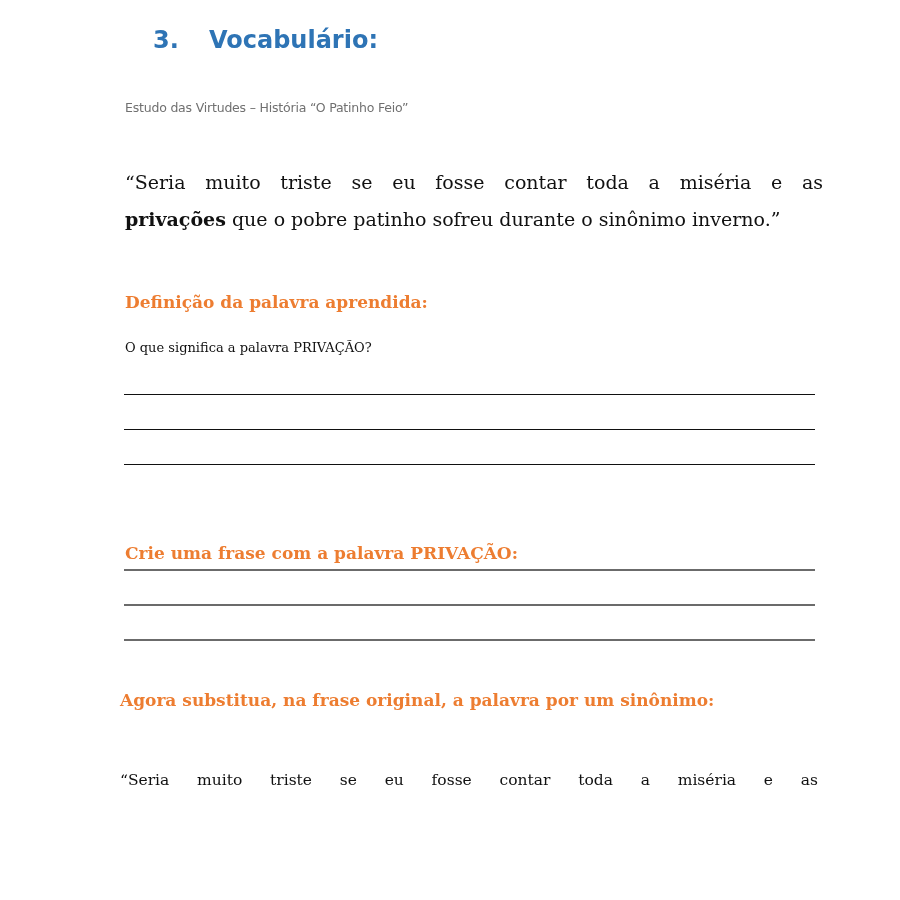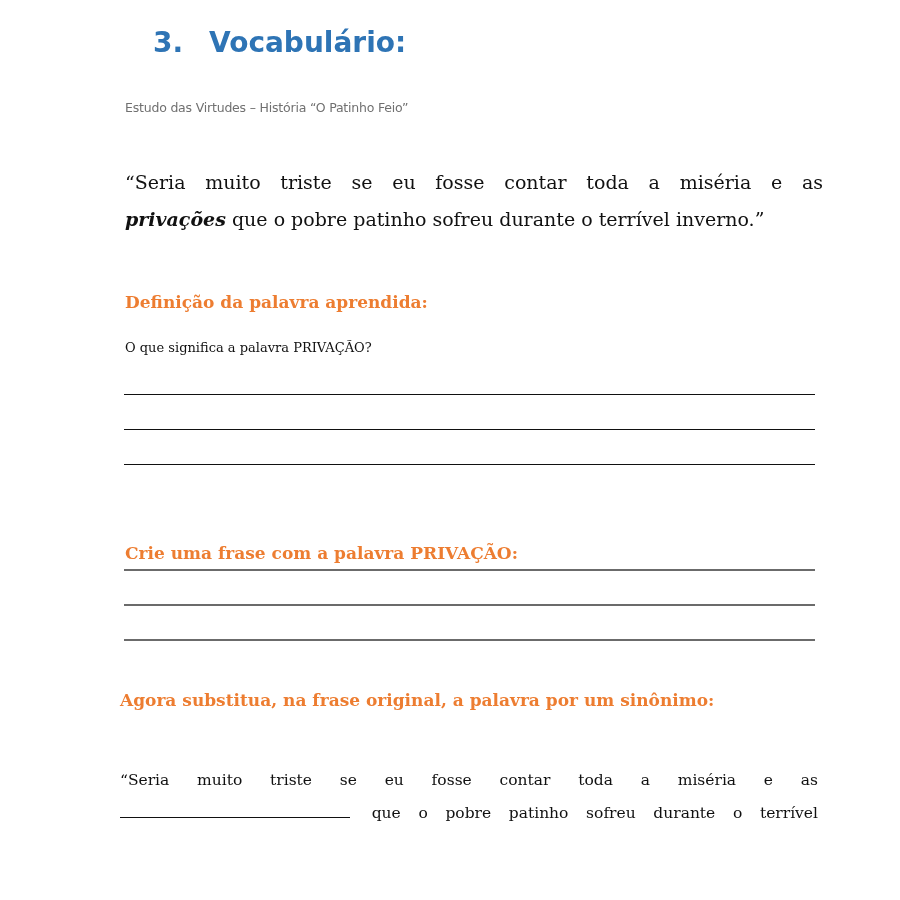--- a/index.html
+++ b/index.html
@@ -15,21 +15,21 @@
       font-family: "DejaVu Serif", serif;
       color: #111111;
     }
     .title {
       position: absolute;
       left: 153px;
       top: 26px;
       margin: 0;
       font-family: "DejaVu Sans", sans-serif;
       font-weight: bold;
-      font-size: 28px;
+      font-size: 24px;
       color: #2E74B5;
       letter-spacing: 0px;
       white-space: nowrap;
     }
     .title .num { display: inline-block; width: 56px; }
     .subtitle {
       position: absolute;
       left: 125px;
       top: 94px;
       font-family: "DejaVu Sans", sans-serif;
@@ -49,21 +49,21 @@
       line-height: 37px;
       text-align: justify;
       color: #111111;
       margin: 0;
     }
     .quote-main .line1 {
       display: block;
       text-align: justify;
       text-align-last: justify;
     }
-    .quote-main b { font-weight: bold; font-style: italic; }
+    .quote-main b { font-weight: bold; }
     .heading {
       position: absolute;
       left: 125px;
       font-family: "DejaVu Serif", serif;
       font-weight: bold;
       font-size: 17px;
       color: #ED7D31;
       white-space: nowrap;
       margin: 0;
     }
@@ -119,34 +119,33 @@
 <body>
 
 <h1 class="title">
   <span class="num">3.</span><span>Vocabulário:</span>
 </h1>
 
 <div class="subtitle">Estudo das Virtudes – História “O Patinho Feio”</div>
 
 <p class="quote-main">
   <span class="line1">“Seria muito triste se eu fosse contar toda a miséria e as</span>
-  <b>privações</b><span> que o pobre patinho sofreu durante o terrível inverno.”</span>
+  <b>privações</b><span> que o pobre patinho sofreu durante o sinônimo inverno.”</span>
 </p>
 
 <h2 class="heading" style="top:292px;text-align:center;">Definição da palavra aprendida:</h2>
 <div class="question">O que significa a palavra PRIVAÇÃO?</div>
 
 <div class="answer-line" style="top:394px;"></div>
 <div class="answer-line" style="top:429px;"></div>
 <div class="answer-line" style="top:464px;"></div>
 
 <h2 class="heading" style="top:527px;margin-top:16px;">Crie uma frase com a palavra PRIVAÇÃO:</h2>
 
 <div class="answer-line gray" style="top:569px;"></div>
 <div class="answer-line gray" style="top:604px;"></div>
 <div class="answer-line gray" style="top:639px;"></div>
 
 <h2 class="heading" style="top:690px; left:120px;">Agora substitua, na frase original, a palavra por um sinônimo:</h2>
 
 <div class="quote-fill">
   <span class="jline">“Seria muito triste se eu fosse contar toda a miséria e as</span>
-  <span class="jline"><span class="blank"></span> <span>que o pobre patinho sofreu durante o terrível</span></span>
 </div>
 
 </body></html>

